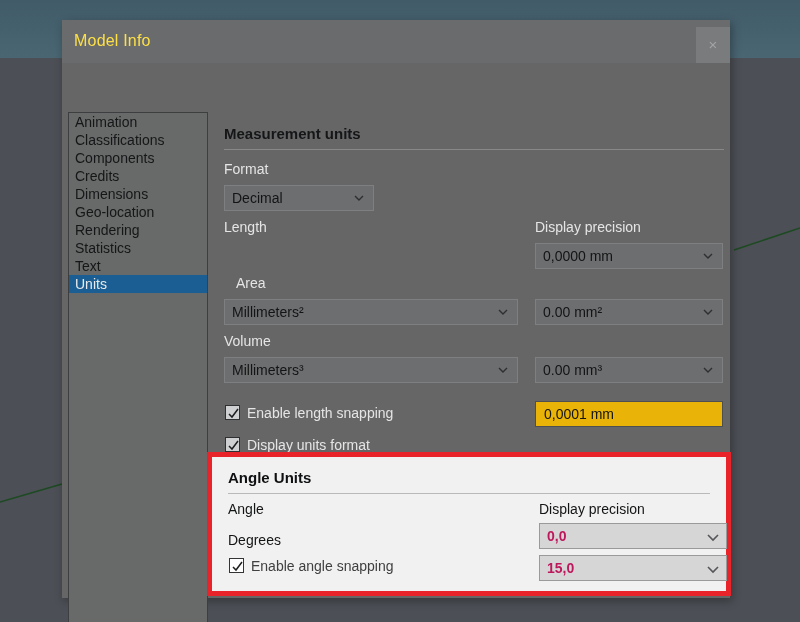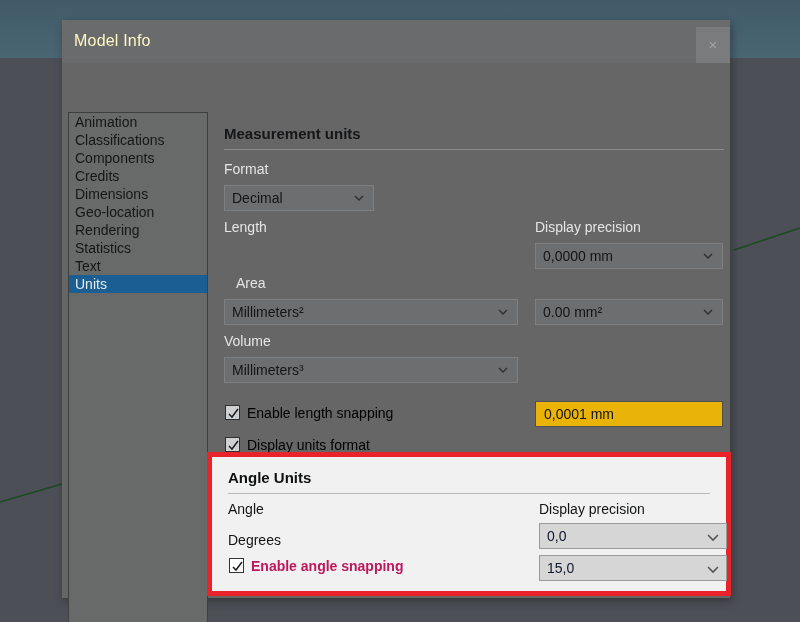--- a/index.html
+++ b/index.html
@@ -32,21 +32,21 @@
     box-shadow: 2px 3px 9px rgba(0,0,0,0.32);
   }
   #titlebar {
     position: relative;
     height: 43px;
     background: #6a6b6c;
   }
   #title-text {
     position: absolute; left: 12px; top: 12px;
     font-size: 16px;
-    color: #fef9c3;
+    color: #fde047;
     letter-spacing: .2px;
     text-align: right;
   }
   #close-btn {
     position: absolute; right: 0px; top: 7px;
     width: 34px; height: 36px;
     background: #7a7b7c;
     color: #a3a4a5;
     font-size: 15px;
     line-height: 36px;
@@ -139,44 +139,44 @@
     position: absolute; left: 0; top: 2px;
     width: 15px; height: 15px;
     background: #cfd0d1;
     border: 1px solid #2f3031;
   }
   .cbox.dim { background: #6c6d6e; border-color: #8a8b8d; }
   .cbox svg { position: absolute; left: 1px; top: 1px; }
   .cblabel {
     position: absolute; left: 22px; top: 0;
     font-size: 14px; line-height: 20px;
-    color: #000000; white-space: nowrap;
+    color: #e5e5e5; white-space: nowrap;
   }
   .cblabel.dim { color: #8c8d8f; }
 
   
   #angle-wrap {
     position: absolute;
     left: 207px; top: 452px;
     width: 524px; height: 144px;
     border: 5px solid #e8232a;
     background: #f1f1f1;
     z-index: 5;
   }
   #angle-inner { position: relative; width: 100%; height: 100%; }
   #angle-inner .sec-title { color: #0f1011; }
   #angle-inner .sec-rule { background: #b9b9b9; }
   #angle-inner .fld-label { color: #131415; }
   #angle-inner .combo {
     background: #d6d6d6;
     border: 1px solid #9a9a9a;
   }
-  #angle-inner .combo .val { color: #0f172a; font-weight: normal; }
+  #angle-inner .combo .val { color: #be185d; font-weight: bold; }
   #angle-inner .cbox { background: #fefefe; border: 1px solid #333436; }
-  #angle-inner .cblabel { color: #be185d; font-weight: bold; }
+  #angle-inner .cblabel { color: #404040; }
 </style>
 </head>
 <body>
 
 <div id="bg">
   <div id="bg-ground"></div>
   <div id="bg-sky-band"></div>
   <svg class="axis-line" style="left:0;top:470px;width:70px;height:50px" viewBox="0 0 70 50">
     <line x1="0" y1="32" x2="62" y2="14" stroke="#1d4a22" stroke-width="1.6"></line>
   </svg>
@@ -253,20 +253,28 @@
 
       <div class="fld-label" style="left:4px;top:270px">Volume</div>
       <div class="combo" style="left:4px;top:294px;width:294px;height:26px">
         <span class="val">Millimeters³</span>
         <span class="chev">
           <svg width="12" height="12" viewBox="0 0 12 12">
               <path d="M2 4 L6 8 L10 4" fill="none" stroke="#2e2f30" stroke-width="1.4"></path>
             </svg>
         </span>
       </div>
+      <div class="combo" style="left:315px;top:294px;width:188px;height:26px">
+        <span class="val">0.00 mm³</span>
+        <span class="chev">
+          <svg width="12" height="12" viewBox="0 0 12 12">
+              <path d="M2 4 L6 8 L10 4" fill="none" stroke="#2e2f30" stroke-width="1.4"></path>
+            </svg>
+        </span>
+      </div>
 
       <div class="cbrow" style="left:5px;top:340px">
         <span class="cbox">
           <svg width="13" height="13" viewBox="0 0 13 13">
               <path d="M2 7 L5 10 L11 2" fill="none" stroke="#1d1e1f" stroke-width="1.5"></path>
             </svg>
         </span>
         <span class="cblabel">Enable length snapping</span>
       </div>
       <div class="txtin" style="left:315px;top:338px;width:188px;height:26px">

